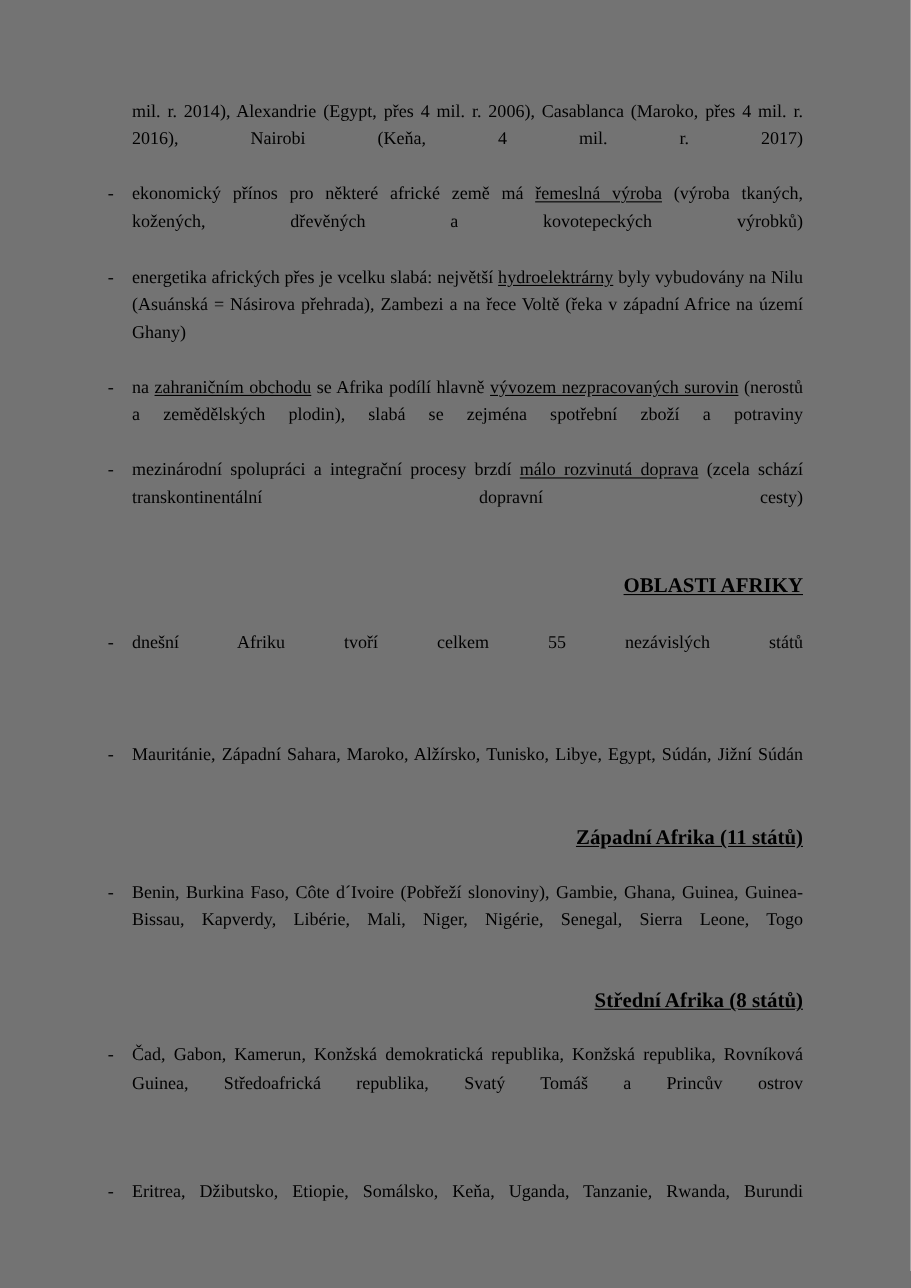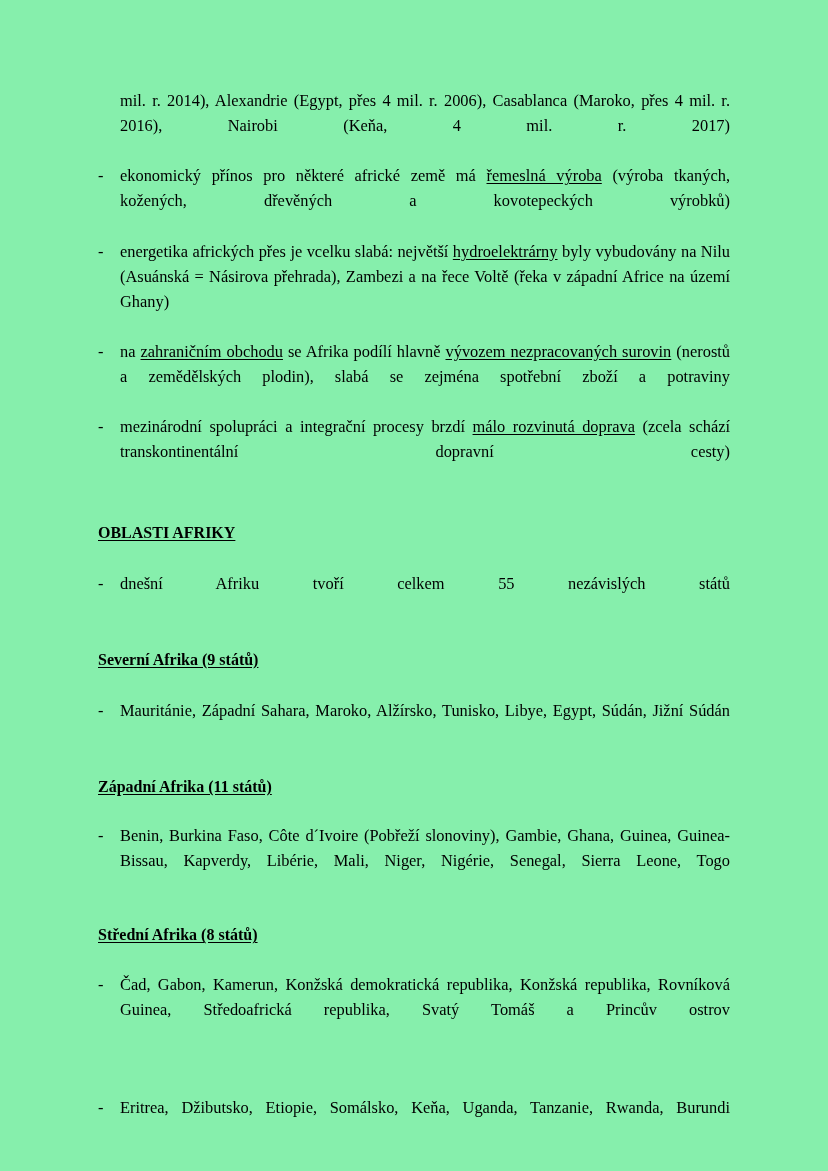--- a/index.html
+++ b/index.html
@@ -11,21 +11,21 @@
     width: 828px;
     height: 1171px;
     font-family: "Liberation Serif", "DejaVu Serif", serif;
     color: #000000;
     -webkit-font-smoothing: antialiased;
   }
   .page {
     position: relative;
     width: 828px;
     height: 1171px;
-    background: #86efac;
+    background: #737373;
     box-sizing: border-box;
     padding: 88px 98px 0 98px;
     overflow: hidden;
   }
   .content {
     width: 632px;
   }
 
   
   p.para {
@@ -69,26 +69,26 @@
   .bullet > .btext::after,
   p.para::after {
     content: "";
     display: inline-block;
     width: 100%;
   }
 
   
   h2.heading {
     margin: 0;
-    font-size: 16px;
+    font-size: 19px;
     line-height: 25.1px;
     font-weight: bold;
     text-decoration: underline;
     text-underline-offset: 2px;
-    text-align: left;
+    text-align: right;
   }
   .sp-24 { height: 24px; }
   .sp-26 { height: 26px; }
   .sp-30 { height: 30px; }
 
   b.u {
     font-weight: normal;
     text-decoration: underline;
     text-underline-offset: 2px;
   }
@@ -127,21 +127,20 @@
 
     <div class="sp-26"></div>
 
     <div class="bullet">
       <span class="marker">-</span>
       <span class="btext">dnešní Afriku tvoří celkem 55 nezávislých států</span>
     </div>
 
     <div class="sp-26"></div>
 
-    <h2 class="heading">Severní Afrika (9 států)</h2>
     <div class="sp-26"></div>
     <div class="bullet">
       <span class="marker">-</span>
       <span class="btext">Mauritánie, Západní Sahara, Maroko, Alžírsko, Tunisko, Libye, Egypt, Súdán, Jižní Súdán</span>
     </div>
 
     <div class="sp-26"></div>
 
     <h2 class="heading">Západní Afrika (11 států)</h2>
     <div class="sp-24"></div>

